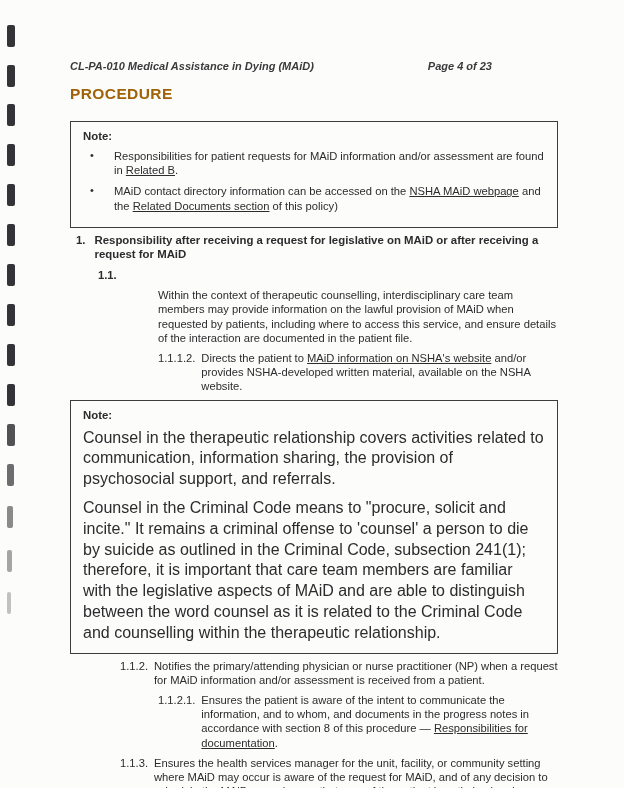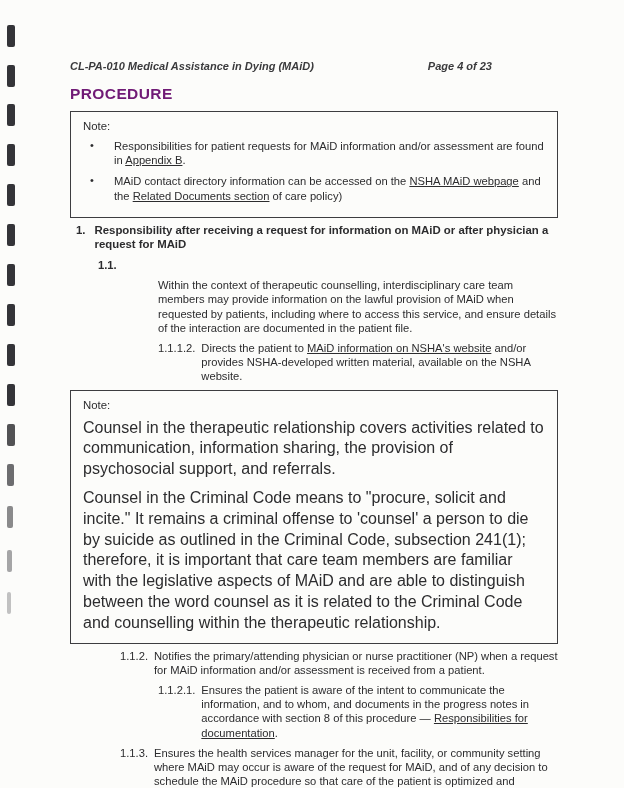--- a/index.html
+++ b/index.html
@@ -6,24 +6,24 @@
   .page{
     position:relative;width:624px;height:788px;background:#fcfcfa;
     font-family:"Liberation Sans",sans-serif;color:#2c2c2e;overflow:hidden;
   }
   .binding{position:absolute;left:0;top:0;width:24px;height:788px;}
   .mark{position:absolute;left:7px;width:8px;height:22px;background:#232327;border-radius:2px;}
   .content{position:absolute;left:70px;top:60px;width:488px;}
   .doc-header{display:flex;align-items:baseline;font-size:11px;font-weight:bold;font-style:italic;color:#3a3a3c;}
   .doc-title{white-space:nowrap;}
   .page-num{margin-left:auto;margin-right:66px;white-space:nowrap;}
-  .proc{font-size:15.5px;font-weight:bold;letter-spacing:.4px;margin:13px 0 8px;color:#701a75;}
+  .proc{font-size:15.5px;font-weight:bold;letter-spacing:.4px;margin:13px 0 18px;color:#a16207;}
   .notebox{border:1.5px solid #3d3d40;padding:6px 12px 7px 12px;background:#fcfcfa;}
   .notebox2{margin-top:4px;}
-  .note-label{font-weight:normal;font-size:11.4px;margin:2px 0 7px;}
+  .note-label{font-weight:bold;font-size:11.4px;margin:2px 0 7px;}
   .bullets{padding:0;}
   .bullet-row{display:flex;font-size:11.2px;line-height:1.27;margin:0 0 7px;}
   .dot{flex:none;width:24px;padding-left:7px;font-size:11px;}
   .btext{flex:1;}
   .items{margin-top:5px;}
   .li{display:flex;font-size:11.2px;line-height:1.27;margin-bottom:6px;}
   .num{flex:none;margin-right:6px;white-space:nowrap;}
   .itext{flex:1;}
   .lvl0{padding-left:6px;font-size:11.4px;}
   .lvl0 .num{margin-right:9px;}
@@ -65,33 +65,33 @@
       <span class="page-num">Page 4 of 23</span>
     </div>
 
     <div class="proc">PROCEDURE</div>
 
     <div class="notebox">
       <div class="note-label">Note:</div>
       <div class="bullets">
           <div class="bullet-row">
             <span class="dot">•</span>
-            <div class="btext"><span>Responsibilities for patient requests for MAiD information and/or assessment are found in </span><span class="u">Appendix B</span><span>.</span></div>
+            <div class="btext"><span>Responsibilities for patient requests for MAiD information and/or assessment are found in </span><span class="u">Related B</span><span>.</span></div>
           </div>
           <div class="bullet-row">
             <span class="dot">•</span>
-            <div class="btext"><span>MAiD contact directory information can be accessed on the </span><span class="u">NSHA MAiD webpage</span><span> and the </span><span class="u">Related Documents section</span><span> of care policy)</span></div>
+            <div class="btext"><span>MAiD contact directory information can be accessed on the </span><span class="u">NSHA MAiD webpage</span><span> and the </span><span class="u">Related Documents section</span><span> of this policy)</span></div>
           </div>
         </div>
     </div>
 
     <div class="items">
         <div class="li lvl0 bold">
           <span class="num">1.</span>
-          <div class="itext"><span>Responsibility after receiving a request for information on MAiD or after physician a request for MAiD</span></div>
+          <div class="itext"><span>Responsibility after receiving a request for legislative on MAiD or after receiving a request for MAiD</span></div>
         </div>
         <div class="li lvl1 bold">
           <span class="num">1.1.</span>
         </div>
         <div class="li lvl3">
           <div class="itext"><span>Within the context of therapeutic counselling, interdisciplinary care team members may provide information on the lawful provision of MAiD when requested by patients, including where to access this service, and ensure details of the interaction are documented in the patient file.</span></div>
         </div>
         <div class="li lvl3">
           <span class="num">1.1.1.2.</span>
           <div class="itext"><span>Directs the patient to </span><span class="u">MAiD information on NSHA's website</span><span> and/or provides NSHA-developed written material, available on the NSHA website.</span></div>

